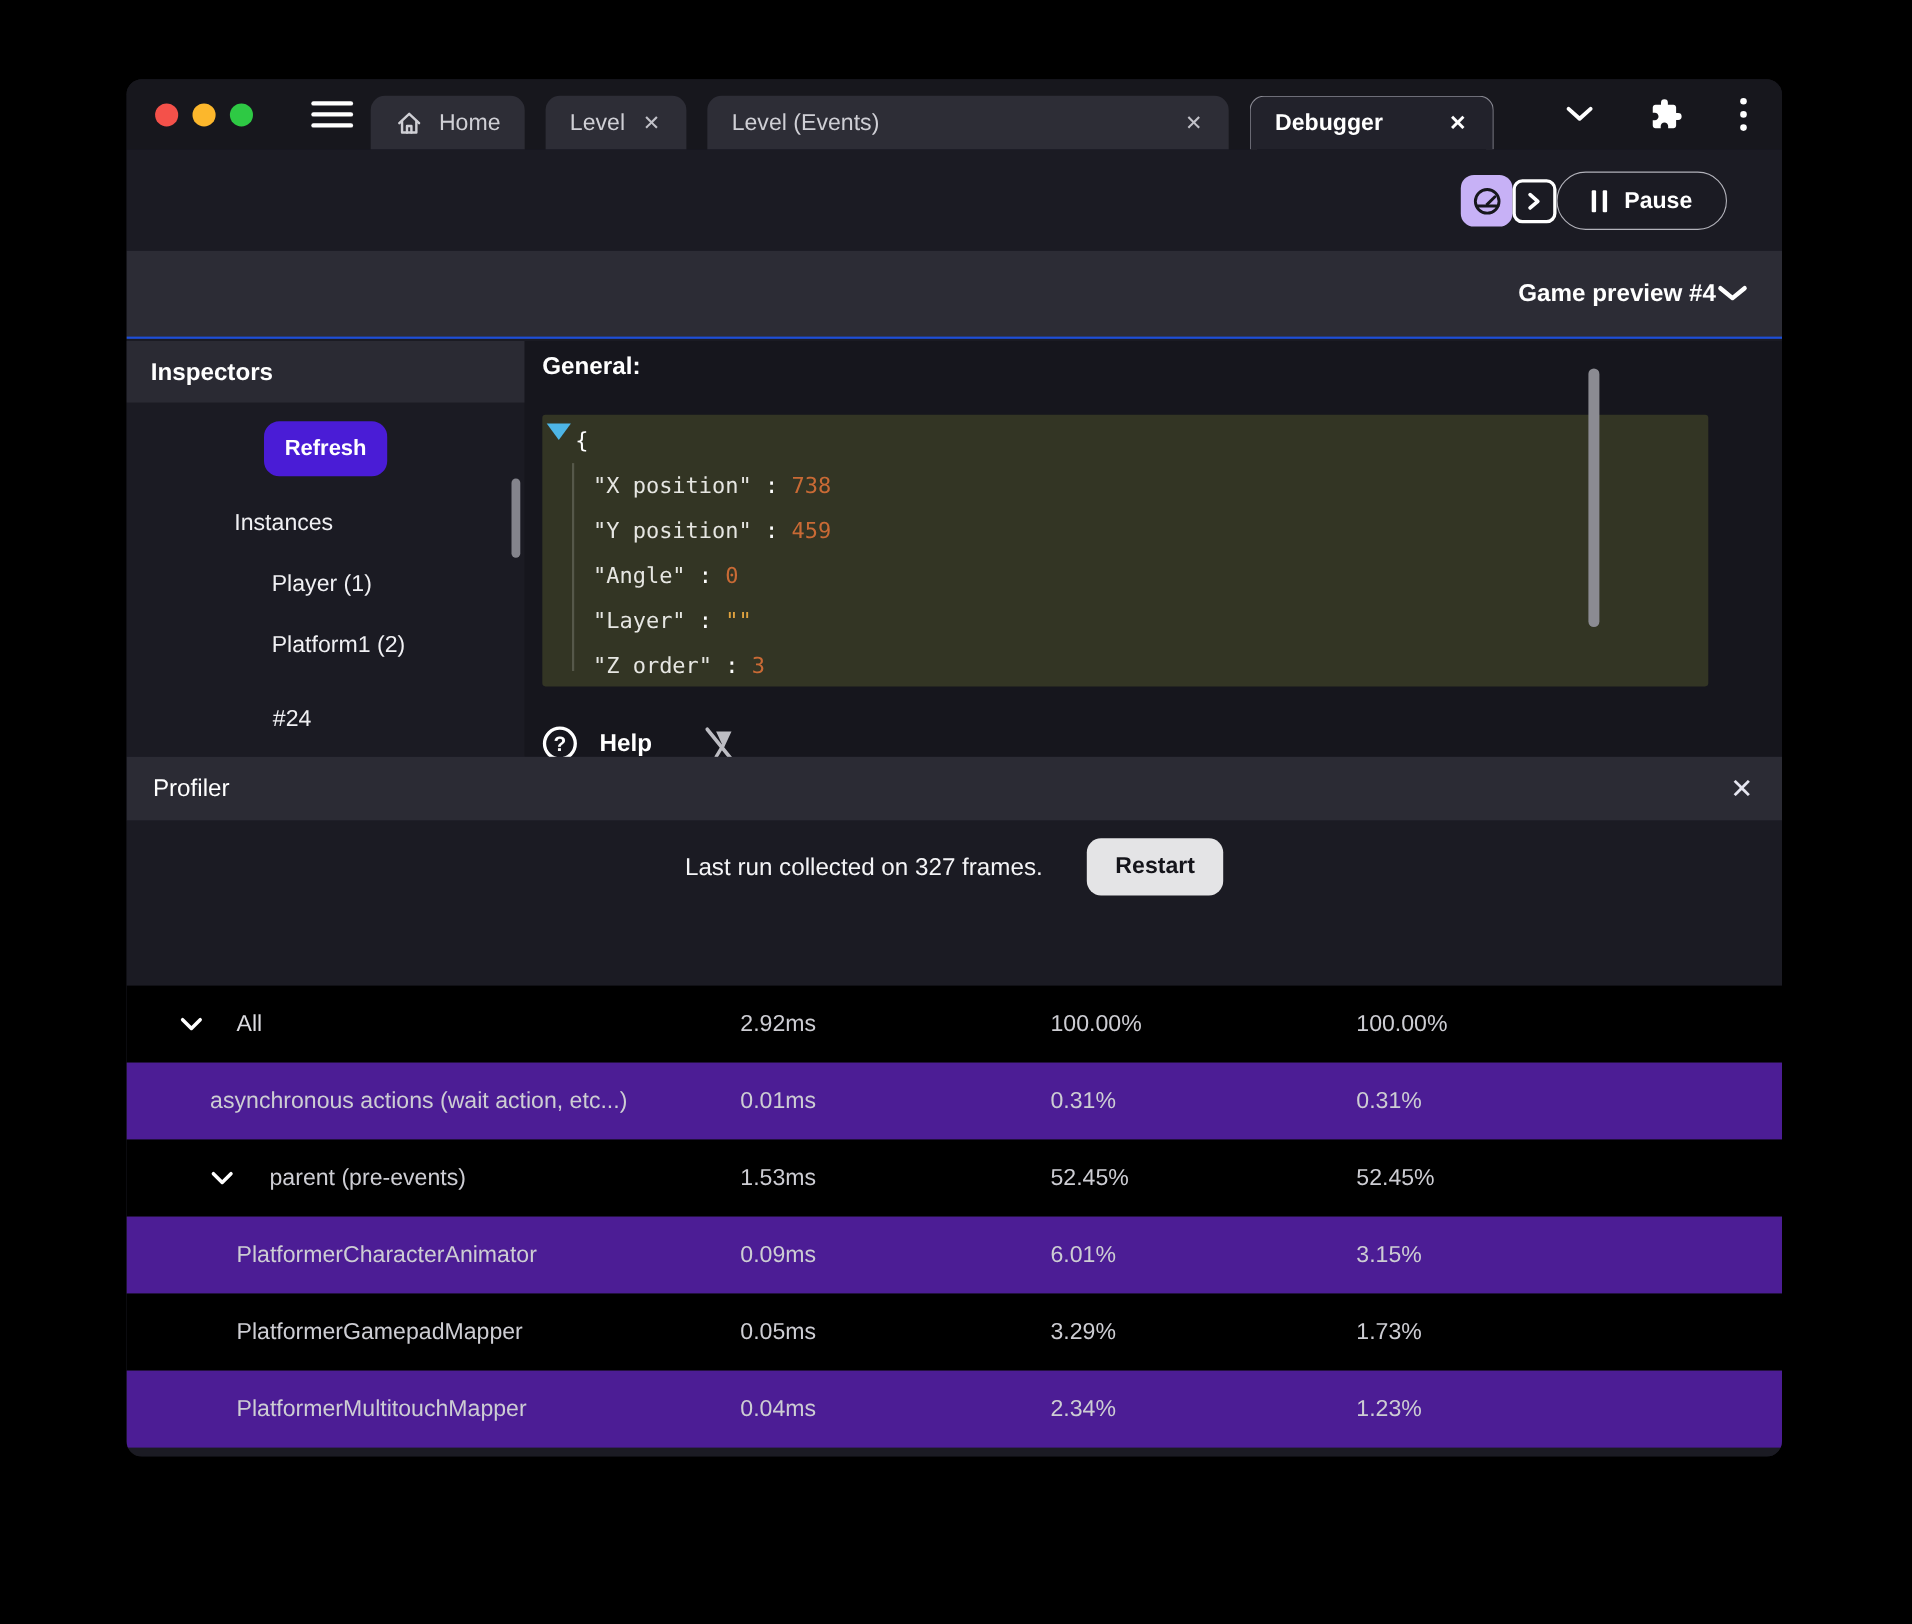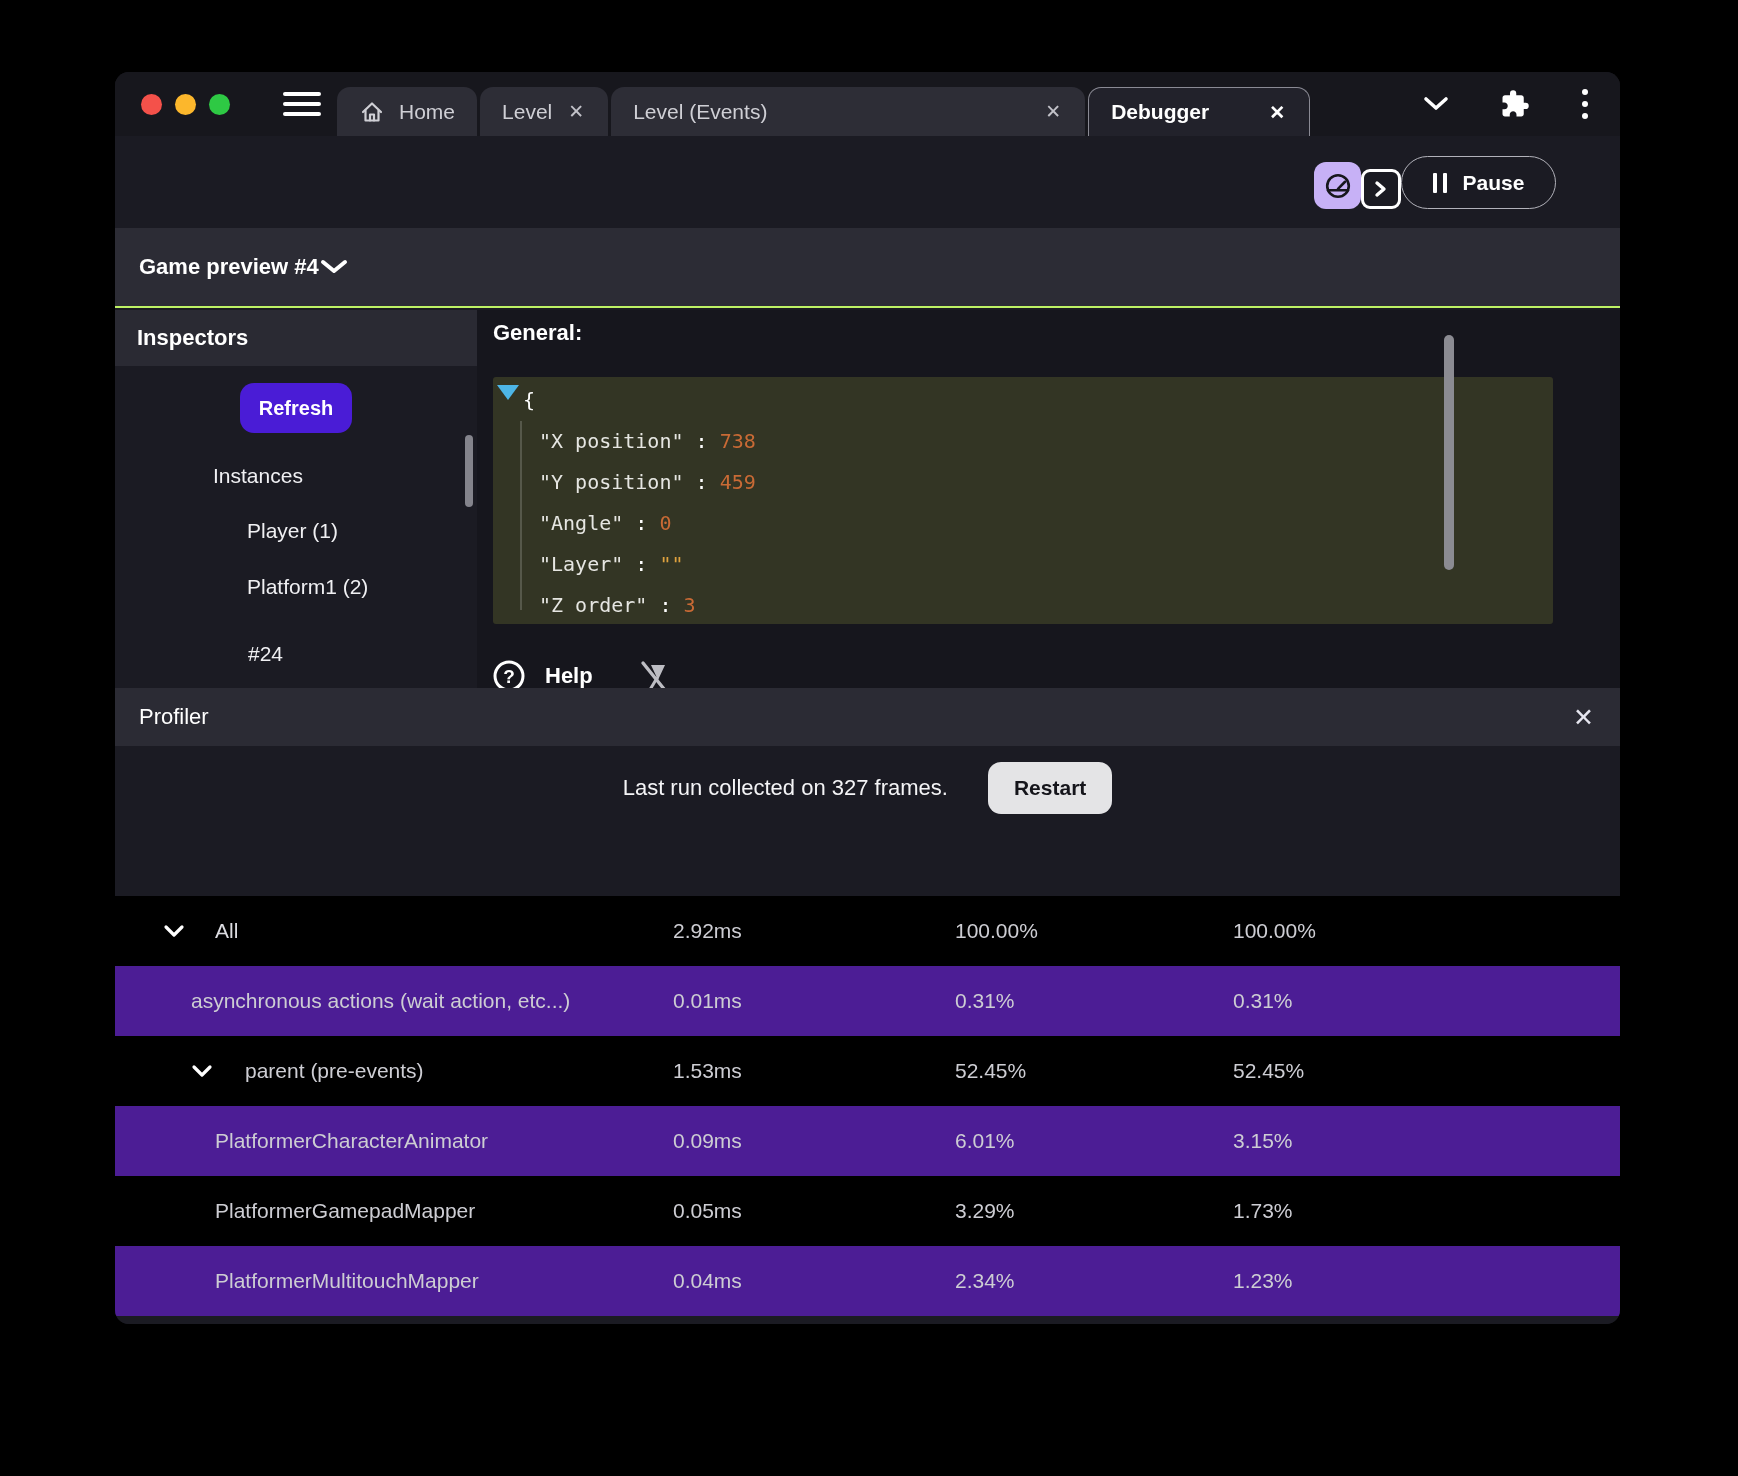--- a/index.html
+++ b/index.html
@@ -5,40 +5,40 @@
   * { margin:0; padding:0; box-sizing:border-box; }
   html,body { width:1738px; height:1476px; background:#000; font-family:"Liberation Sans", sans-serif; overflow:hidden; }
   .window { position:absolute; left:115px; top:72px; width:1505px; height:1252px; background:#1b1b23; border-radius:14px; overflow:hidden; }
 
   
   .titlebar { position:absolute; left:0; top:0; width:100%; height:64px; background:#17171d; }
   .traffic { position:absolute; left:26px; top:0; height:64px; display:flex; align-items:center; gap:13px; }
   .tl { width:21px; height:21px; border-radius:50%; display:block; }
   .hamburger { position:absolute; left:168px; top:18px; width:38px; height:28px; display:flex; flex-direction:column; justify-content:center; gap:6px; cursor:pointer; }
   .hamburger i { display:block; height:4px; border-radius:2px; background:#fff; }
-  .tabs { position:absolute; left:222px; bottom:0; display:flex; align-items:flex-end; gap:3px; }
+  .tabs { position:absolute; left:222px; bottom:0; display:flex; align-items:flex-end; gap:19px; }
   .tab { height:49px; display:flex; align-items:center; gap:14px; padding:0 22px; background:#2d2d36; border-radius:13px 13px 0 0; color:#cfcfd5; font-size:21px; cursor:pointer; }
   .tab .tab-x { font-size:19px; color:#c2c2c9; padding:0 2px; }
   .tab.wide { width:474px; justify-content:space-between; }
   .tab.active { background:#22222b; border:1.6px solid #8a8a94; border-bottom:none; color:#fff; font-weight:700; width:222px; justify-content:space-between; }
   .tab.active .tab-x { color:#fff; }
   .title-actions { position:absolute; right:58px; top:0; height:64px; display:flex; align-items:center; gap:50px; }
   .ta-btn { display:flex; align-items:center; justify-content:center; cursor:pointer; }
 
   
   .toolbar { position:absolute; left:0; top:64px; width:100%; height:92px; background:#1b1b23; }
-  .tool-group { position:absolute; right:64px; top:20px; display:flex; align-items:flex-end; }
+  .tool-group { position:absolute; right:50px; top:20px; display:flex; align-items:center; }
   .profiler-btn { width:47px; height:47px; border-radius:12px; background:#c7b1f6; border:none; display:flex; align-items:center; justify-content:center; cursor:pointer; }
   .console-btn { width:40px; height:40px; border-radius:9px; background:transparent; border:3px solid #fff; display:flex; align-items:center; justify-content:center; cursor:pointer; }
   .pause-btn { height:53px; min-width:155px; border-radius:27px; background:transparent; border:1.6px solid #b2b2ba; color:#fff; font-size:21px; font-weight:700; font-family:inherit; display:flex; align-items:center; justify-content:center; gap:16px; padding:0 26px; cursor:pointer; }
   .pause-bars { display:flex; gap:6px; }
   .pause-bars i { display:block; width:4px; height:20px; background:#fff; border-radius:1px; }
 
   
-  .preview-head { position:absolute; left:0; top:156px; width:100%; height:80px; background:#2c2c35; border-bottom:2px solid #bef264; display:flex; align-items:center; justify-content:flex-start; padding:0 30px 0 24px; }
+  .preview-head { position:absolute; left:0; top:156px; width:100%; height:80px; background:#2c2c35; border-bottom:2px solid #1d4ed8; display:flex; align-items:center; justify-content:flex-end; padding:0 30px 0 24px; }
   .preview-head .ph-title { color:#fff; font-size:22px; font-weight:700; }
 
   
   .main { position:absolute; left:0; top:238px; width:100%; height:378px; display:flex; }
   .inspectors { position:relative; width:362px; height:100%; background:#1b1b23; flex:none; }
   .insp-head { height:56px; background:#2a2a33; display:flex; align-items:center; padding-left:22px; color:#fff; font-size:22px; font-weight:700; }
   .refresh-btn { position:absolute; left:125px; top:73px; width:112px; height:50px; border:none; border-radius:14px; background:#4a1cd6; color:#fff; font-size:20px; font-weight:700; font-family:inherit; cursor:pointer; }
   .insp-item { position:absolute; height:40px; display:flex; align-items:center; color:#f0f0f3; font-size:21px; cursor:pointer; }
   .insp-thumb { position:absolute; right:4px; top:125px; width:8px; height:72px; border-radius:4px; background:#84848c; }
 

